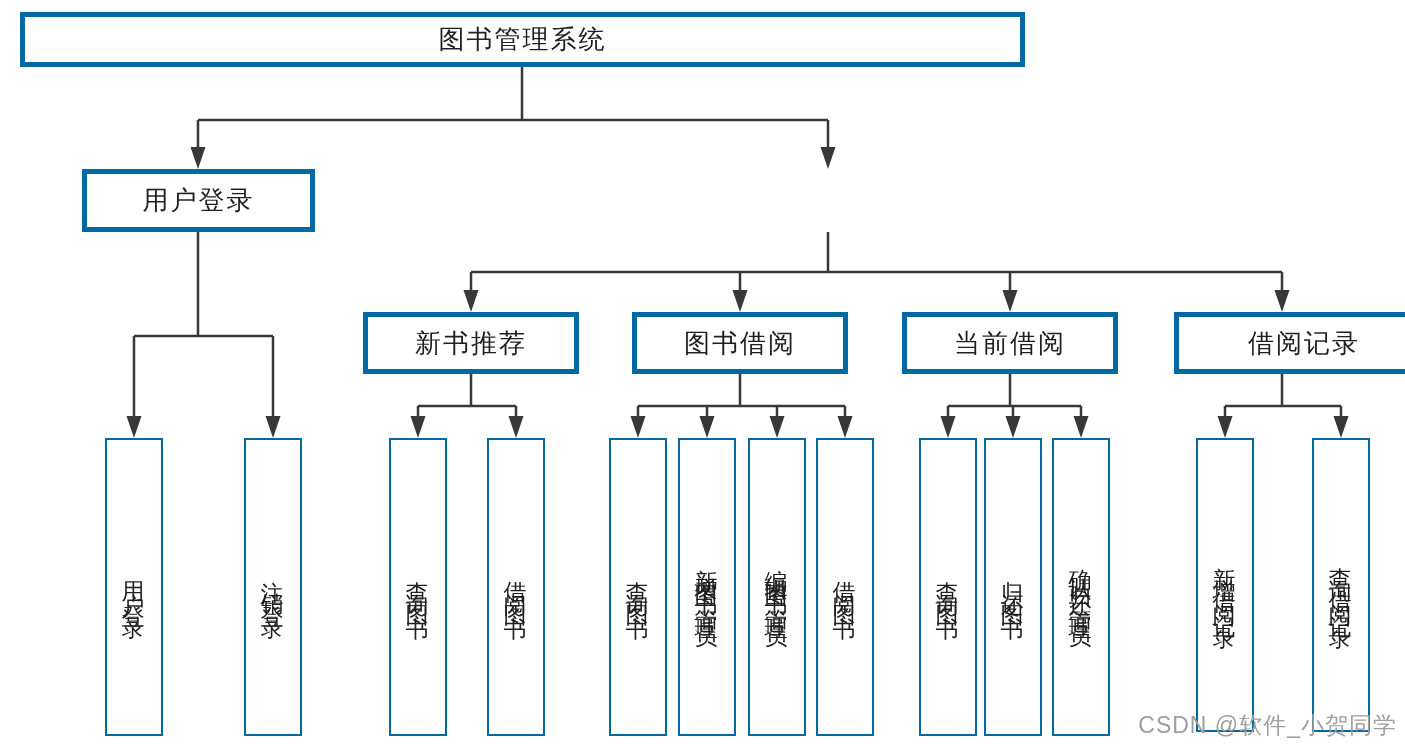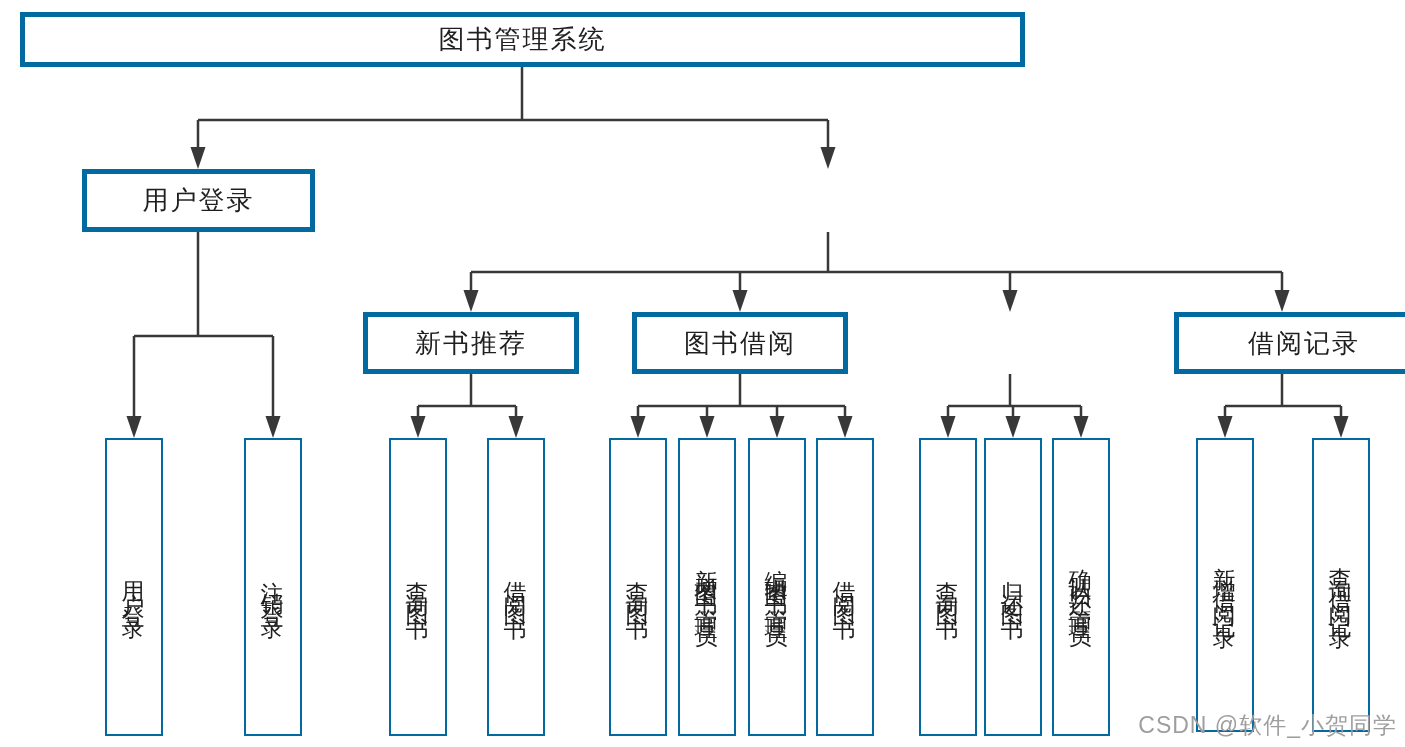--- a/index.html
+++ b/index.html
@@ -111,20 +111,21 @@
       <use href="#arw" x="1341" y="438"></use>
     </g>
   </svg>
 
   <div class="box" style="left:20px; top:12px; width:1005px; height:55px;">图书管理系统</div>
 
   <div class="box" style="left:82px; top:169px; width:233px; height:63px;">用户登录</div>
 
   <div class="box" style="left:363px; top:312px; width:216px; height:62px;">新书推荐</div>
   <div class="box" style="left:632px; top:312px; width:216px; height:62px;">图书借阅</div>
+  <div class="box" style="left:902px; top:312px; width:216px; height:62px;">当前借阅</div>
   <div class="box" style="left:1174px; top:312px; width:260px; height:62px;">借阅记录</div>
 
   <div class="box leaf" style="left:105px; top:438px; width:58px; height:298px;">用户登录</div>
   <div class="box leaf" style="left:244px; top:438px; width:58px; height:298px;">注销登录</div>
 
   <div class="box leaf" style="left:389px; top:438px; width:58px; height:298px;">查询图书</div>
   <div class="box leaf" style="left:487px; top:438px; width:58px; height:298px;">借阅图书</div>
 
   <div class="box leaf" style="left:609px; top:438px; width:58px; height:298px;">查询图书</div>
   <div class="box leaf dense" style="left:678px; top:438px; width:58px; height:298px;">新增图书（管理员）</div>

